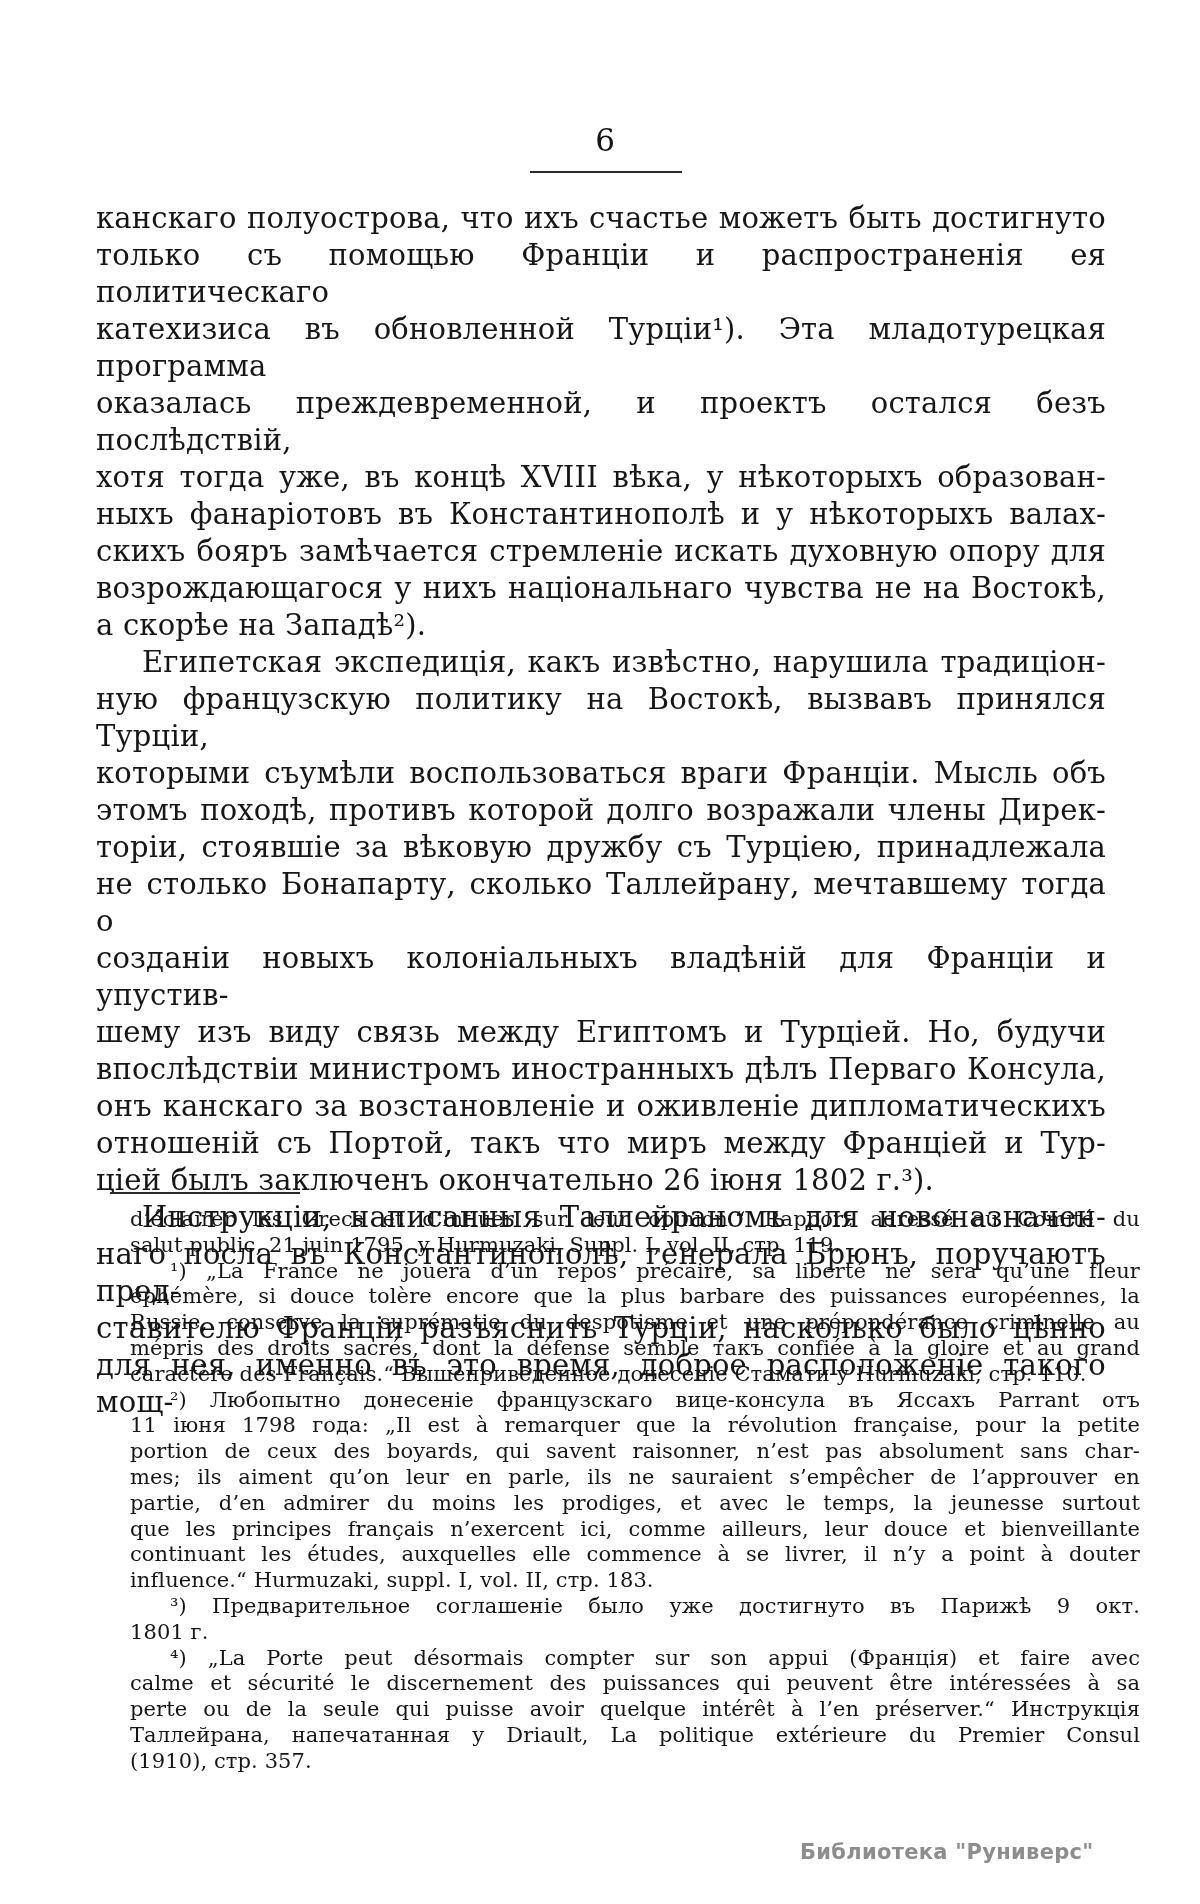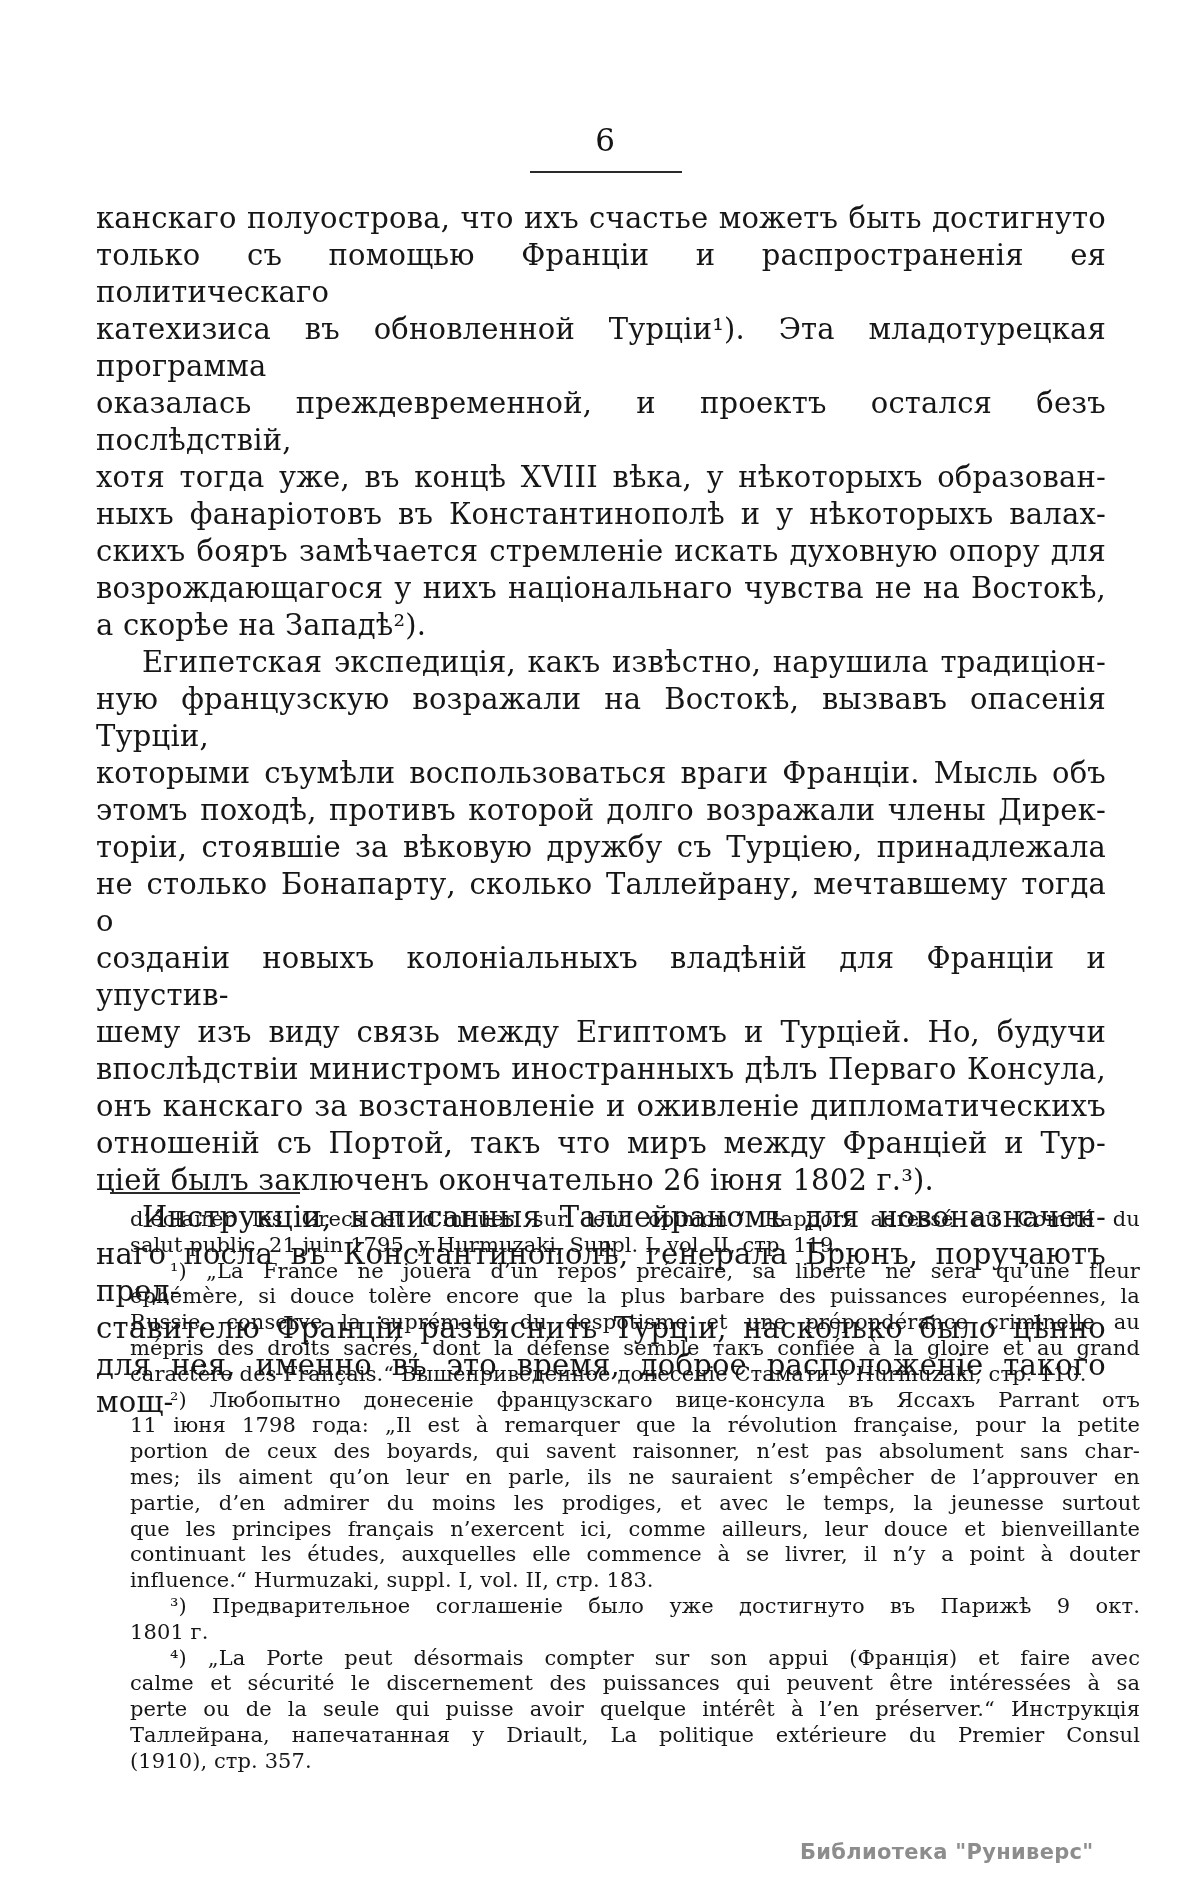--- a/index.html
+++ b/index.html
@@ -96,21 +96,21 @@
       <div class="tline">канскаго полуострова, что ихъ счастье можетъ быть достигнуто</div>
       <div class="tline">только съ помощью Франціи и распространенія ея политическаго</div>
       <div class="tline">катехизиса въ обновленной Турціи¹). Эта младотурецкая программа</div>
       <div class="tline">оказалась преждевременной, и проектъ остался безъ послѣдствій,</div>
       <div class="tline">хотя тогда уже, въ концѣ XVIII вѣка, у нѣкоторыхъ образован-</div>
       <div class="tline">ныхъ фанаріотовъ въ Константинополѣ и у нѣкоторыхъ валах-</div>
       <div class="tline">скихъ бояръ замѣчается стремленіе искать духовную опору для</div>
       <div class="tline">возрождающагося у нихъ національнаго чувства не на Востокѣ,</div>
       <div class="tline end">а скорѣе на Западѣ²).</div>
       <div class="tline indent">Египетская экспедиція, какъ извѣстно, нарушила традиціон-</div>
-      <div class="tline">ную французскую возражали на Востокѣ, вызвавъ опасенія Турціи,</div>
+      <div class="tline">ную французскую политику на Востокѣ, вызвавъ принялся Турціи,</div>
       <div class="tline">которыми съумѣли воспользоваться враги Франціи. Мысль объ</div>
       <div class="tline">этомъ походѣ, противъ которой долго возражали члены Дирек-</div>
       <div class="tline">торіи, стоявшіе за вѣковую дружбу съ Турціею, принадлежала</div>
       <div class="tline">не столько Бонапарту, сколько Таллейрану, мечтавшему тогда о</div>
       <div class="tline">созданіи новыхъ колоніальныхъ владѣній для Франціи и упустив-</div>
       <div class="tline">шему изъ виду связь между Египтомъ и Турціей. Но, будучи</div>
       <div class="tline">впослѣдствіи министромъ иностранныхъ дѣлъ Перваго Консула,</div>
       <div class="tline">онъ канскаго за возстановленіе и оживленіе дипломатическихъ</div>
       <div class="tline">отношеній съ Портой, такъ что миръ между Франціей и Тур-</div>
       <div class="tline end">ціей былъ заключенъ окончательно 26 іюня 1802 г.³).</div>

